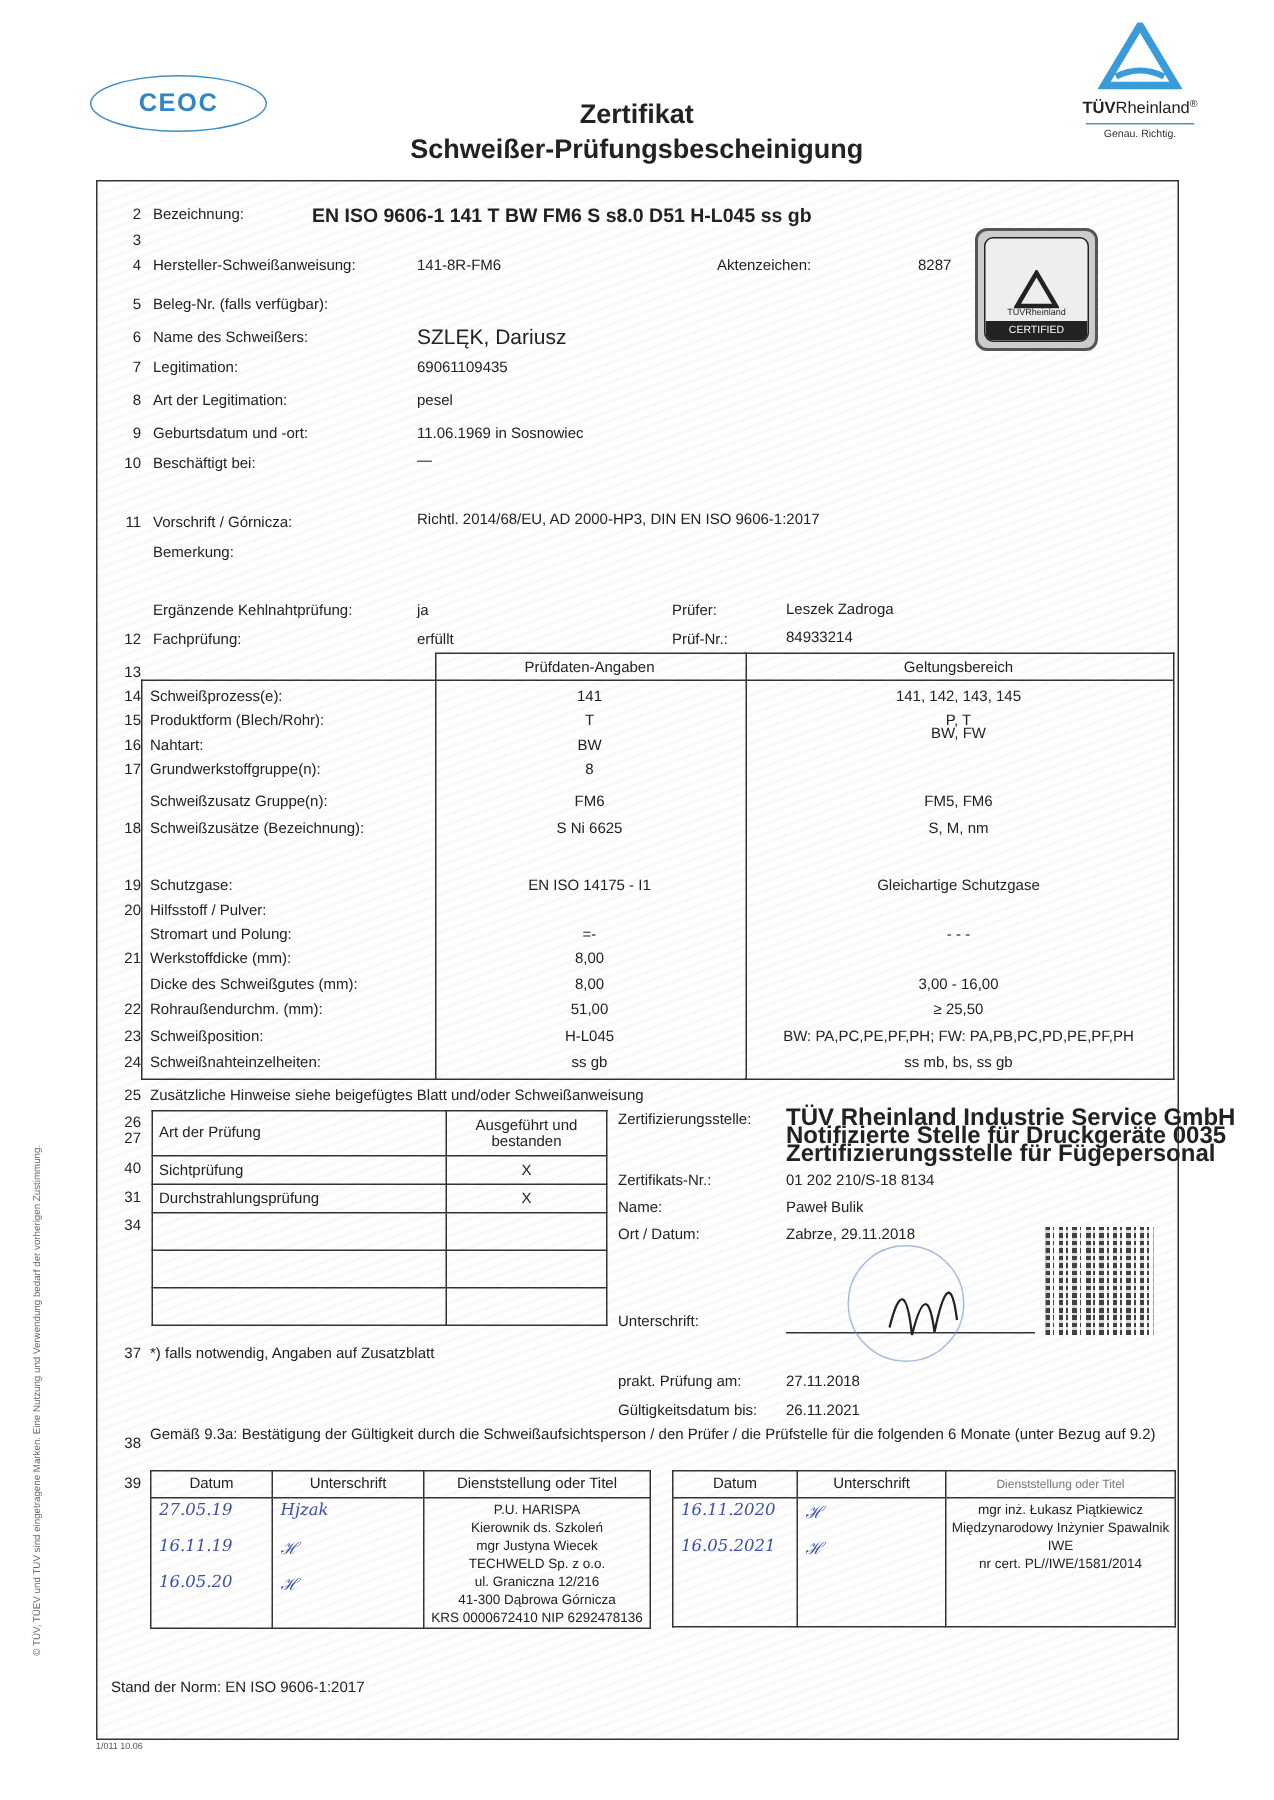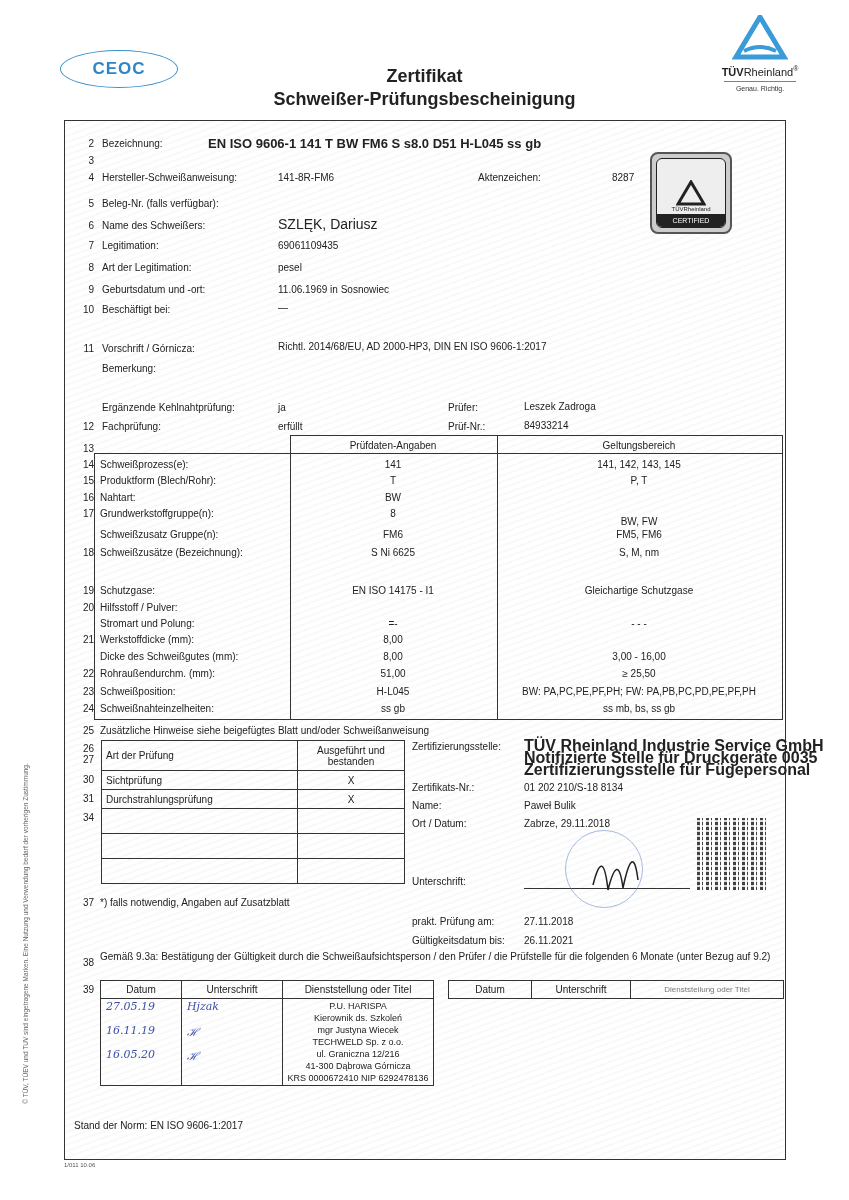--- a/index.html
+++ b/index.html
@@ -128,21 +128,21 @@
     <div class="abs t" style="left: 100px; top: 459px;">Schweißprozess(e):</div>
     <div class="abs t" style="left: 290px; top: 459px; width: 206px; text-align: center;">141</div>
     <div class="abs t" style="left: 496px; top: 459px; width: 286px; text-align: center;">141, 142, 143, 145</div>
     <div class="abs t" style="left: 72px; top: 475px; width: 22px; text-align: right;">15</div>
     <div class="abs t" style="left: 100px; top: 475px;">Produktform (Blech/Rohr):</div>
     <div class="abs t" style="left: 290px; top: 475px; width: 206px; text-align: center;">T</div>
     <div class="abs t" style="left: 496px; top: 475px; width: 286px; text-align: center;">P, T</div>
     <div class="abs t" style="left: 72px; top: 492px; width: 22px; text-align: right;">16</div>
     <div class="abs t" style="left: 100px; top: 492px;">Nahtart:</div>
     <div class="abs t" style="left: 290px; top: 492px; width: 206px; text-align: center;">BW</div>
-    <div class="abs t" style="left: 496px; top: 516px; width: 286px; text-align: center;">BW, FW</div>
+    <div class="abs t" style="left: 496px; top: 484px; width: 286px; text-align: center;">BW, FW</div>
     <div class="abs t" style="left: 72px; top: 508px; width: 22px; text-align: right;">17</div>
     <div class="abs t" style="left: 100px; top: 508px;">Grundwerkstoffgruppe(n):</div>
     <div class="abs t" style="left: 290px; top: 508px; width: 206px; text-align: center;">8</div>
     <div class="abs t" style="left: 496px; top: 508px; width: 286px; text-align: center;"></div>
     <div class="abs t" style="left: 72px; top: 529px; width: 22px; text-align: right;"></div>
     <div class="abs t" style="left: 100px; top: 529px;">Schweißzusatz Gruppe(n):</div>
     <div class="abs t" style="left: 290px; top: 529px; width: 206px; text-align: center;">FM6</div>
     <div class="abs t" style="left: 496px; top: 529px; width: 286px; text-align: center;">FM5, FM6</div>
     <div class="abs t" style="left: 72px; top: 547px; width: 22px; text-align: right;">18</div>
     <div class="abs t" style="left: 100px; top: 547px;">Schweißzusätze (Bezeichnung):</div>
@@ -284,21 +284,36 @@
   </tr>
 </tbody>
   </table>
 <table class="grid" style="left:448px;top:980px;width:336px">
   <tbody>
       <tr style="height:18px">
     <td style="width:80px;text-align:center">Datum</td>
     <td style="width:96px;text-align:center">Unterschrift</td>
     <td style="text-align:center;font-size:8px;color:#777">Dienststellung oder Titel</td>
   </tr>
+  <tr style="height:86px">
+    <td style="vertical-align:top" id="cr-dates">
+          <div class="hand" style="height: 24px; padding-left: 4px;">16.11.2020</div>
+          <div class="hand" style="height: 24px; padding-left: 4px;">16.05.2021</div>
+        </td>
+    <td style="vertical-align:top" id="cr-signs">
+          <div class="hand" style="height: 24px; padding-left: 4px;">ℋ</div>
+          <div class="hand" style="height: 24px; padding-left: 4px;">ℋ</div>
+        </td>
+    <td style="vertical-align:top;text-align:center;font-size:9px;line-height:12px" id="cr-stamp">
+          <div>mgr inż. Łukasz Piątkiewicz</div>
+          <div>Międzynarodowy Inżynier Spawalnik IWE</div>
+          <div>nr cert. PL//IWE/1581/2014</div>
+        </td>
+  </tr>
 </tbody>
   </table>
 
 <div class="abs" style="left:74px;top:1120px;font-size:10px">Stand der Norm: EN ISO 9606-1:2017</div>
 <div class="abs" style="left:64px;top:1162px;font-size:6px;color:#555">1/011 10.06</div>
 
-<div class="abs num" style="left: 72px; top: 774px;">30</div>
+<div class="abs num" style="left: 72px; top: 774px;">40</div>
 <div class="abs num" style="left: 72px; top: 793px;">31</div>
 <div class="abs num" style="left: 72px; top: 812px;">34</div>
 
 </body></html>

